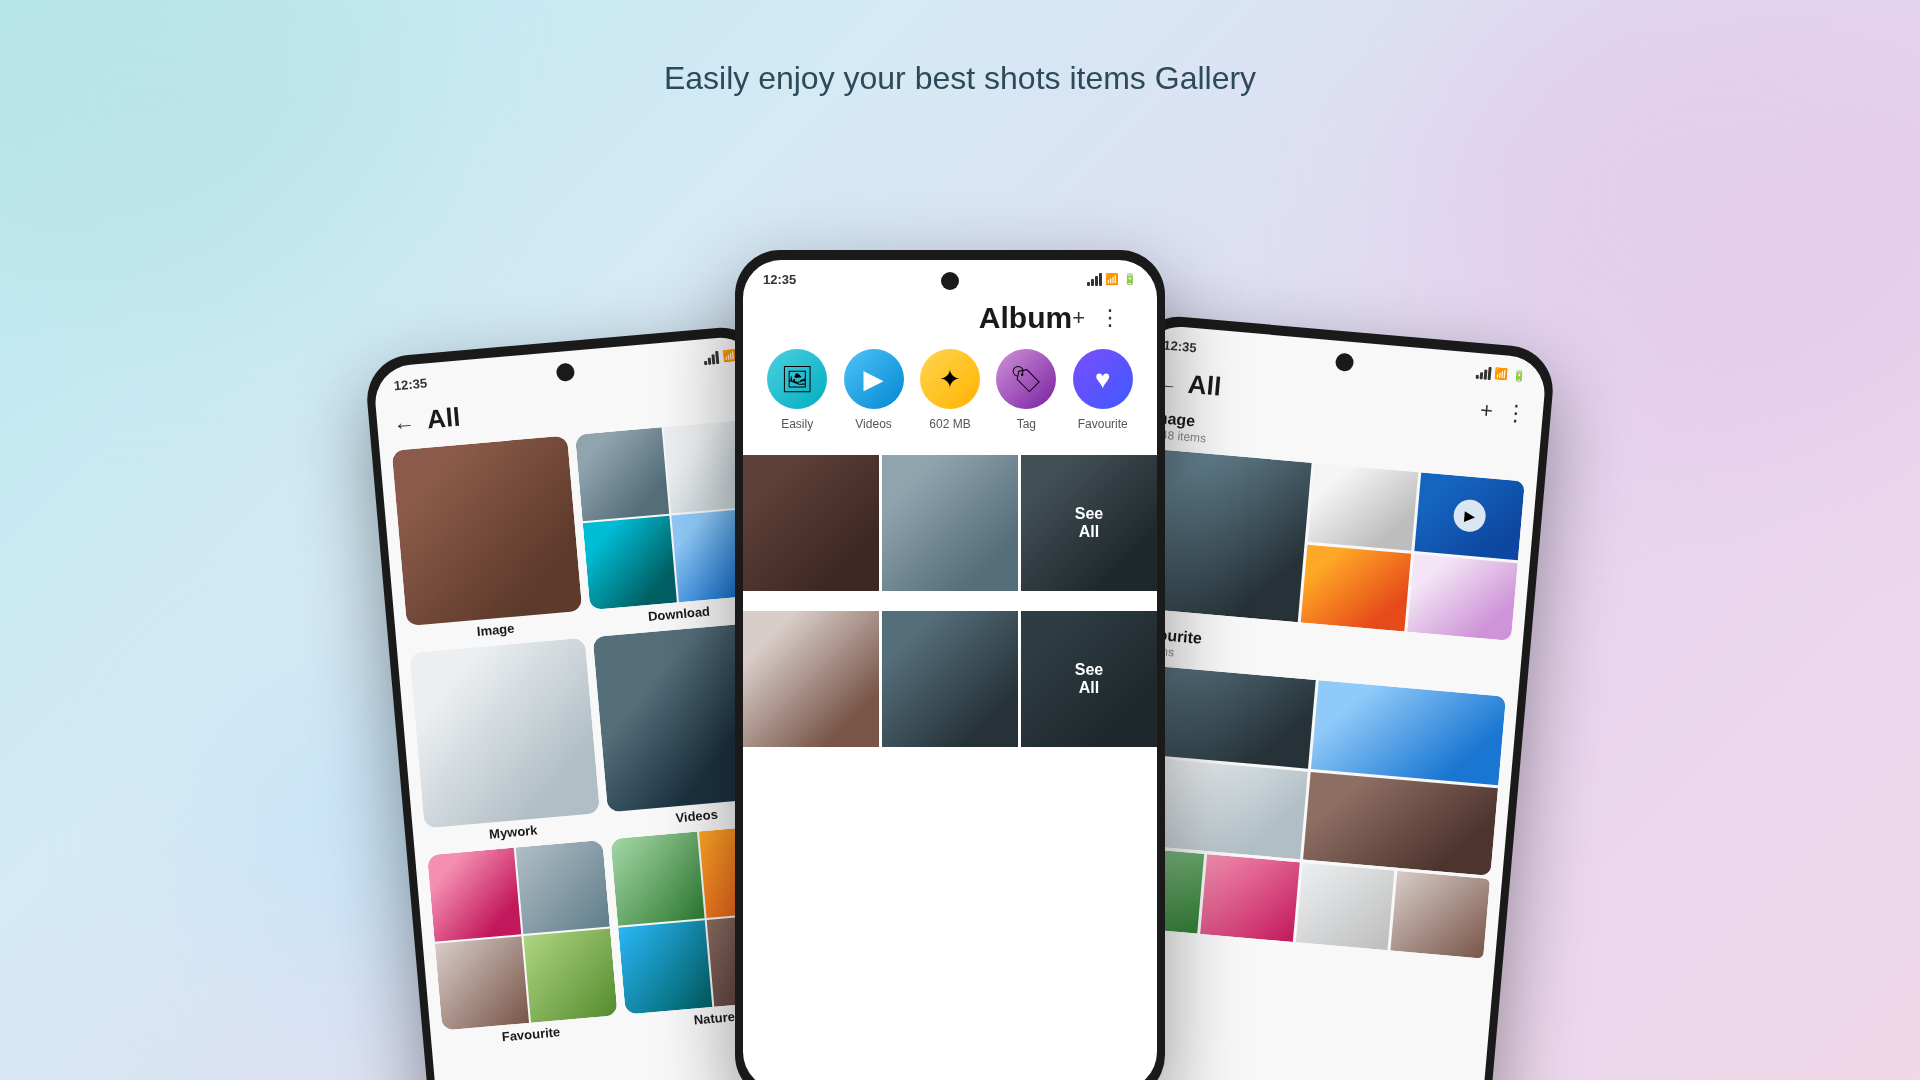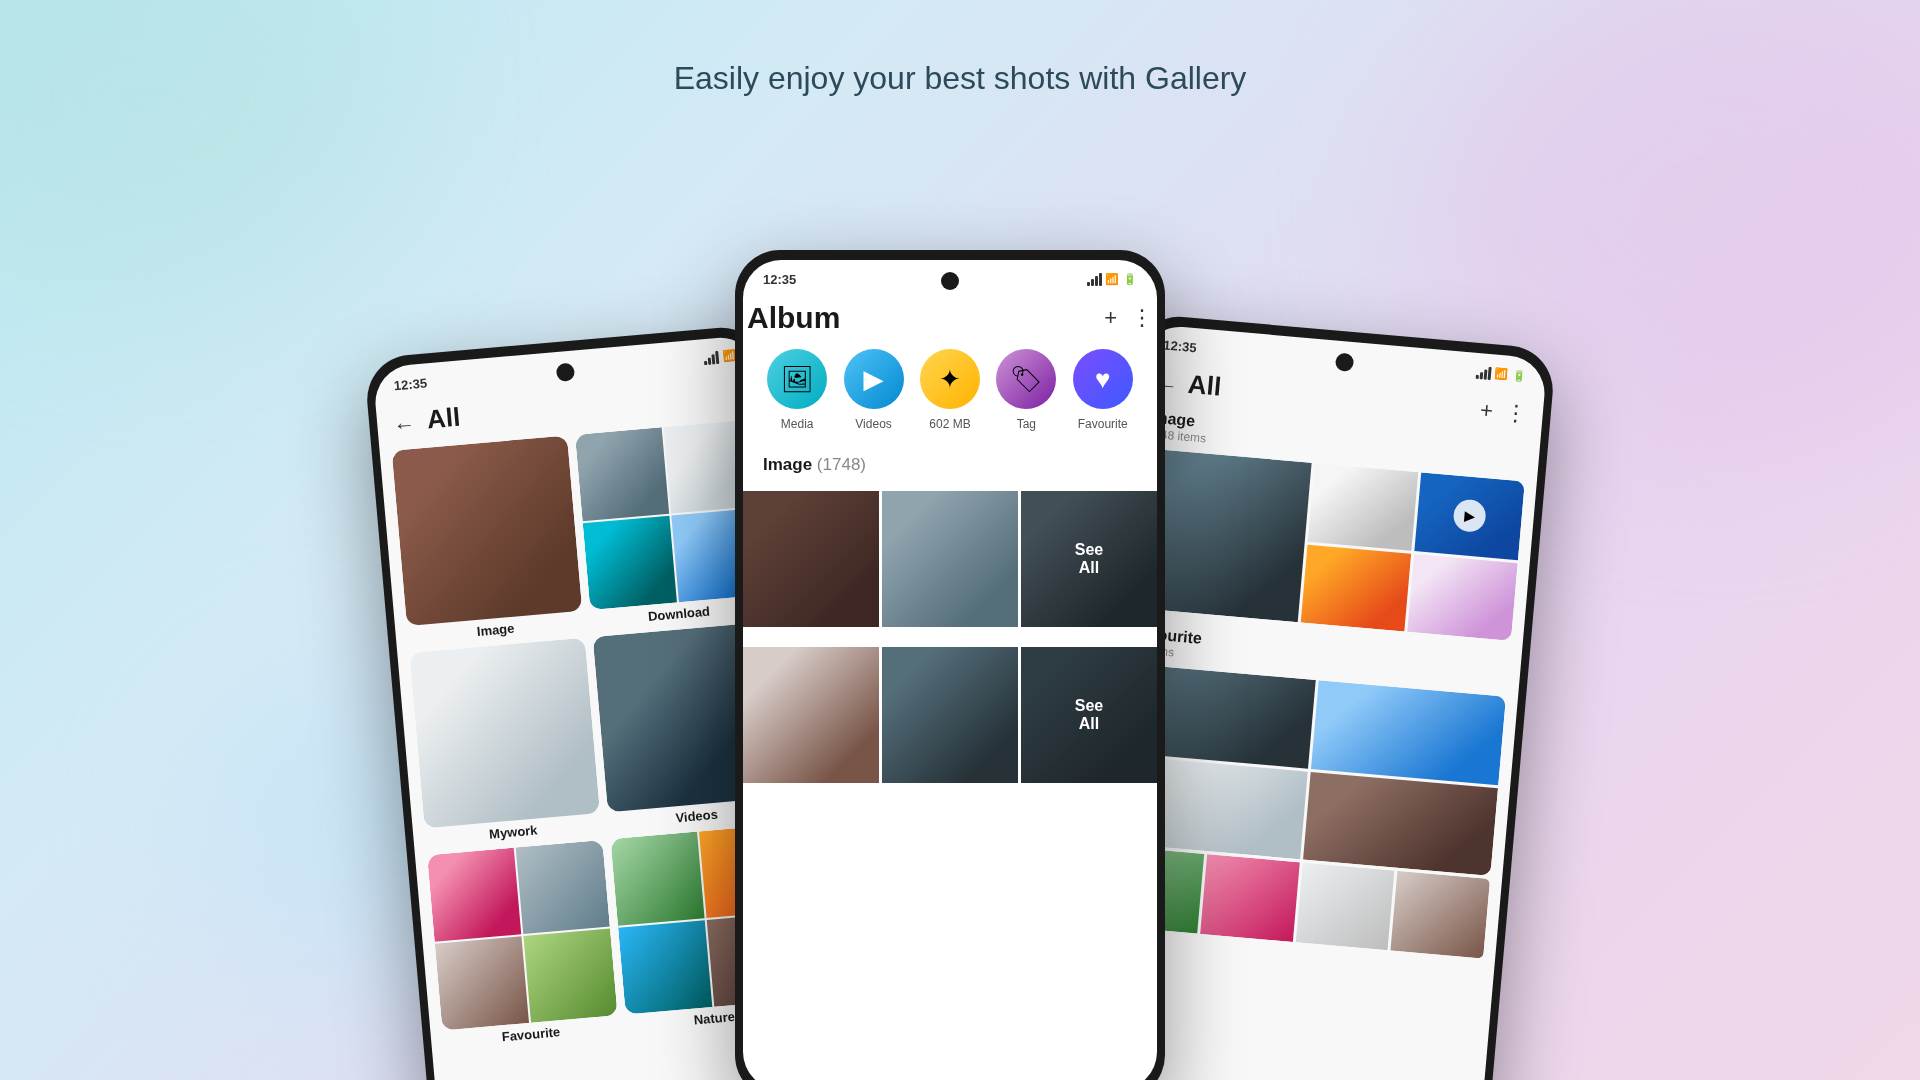--- a/index.html
+++ b/index.html
@@ -192,23 +192,23 @@
       overflow: hidden;
     }
 
     
     .center-screen {
       background: #fff;
     }
 
     .album-header {
       display: flex;
-      justify-content: space-between;
-      align-items: center;
-      padding: 8px 4px 14px;
+      justify-content: flex-end;
+      align-items: center;
+      padding: 8px 36px 14px;
     }
 
     .album-title {
       font-size: 30px;
       font-weight: 700;
       color: #1a1a1a;
     }
 
     .album-actions {
       display: flex;
@@ -390,21 +390,21 @@
     .blob3 { width: 400px; height: 300px; background: #b3e5fc; bottom: 100px; left: 200px; }
   </style>
 </head>
 <body>
 
 <div class="bg-blob blob1"></div>
 <div class="bg-blob blob2"></div>
 <div class="bg-blob blob3"></div>
 
 <div class="header" style="z-index:10; position:relative;">
-  <p>Easily enjoy your best shots with Gallery</p>
+  <p>Easily enjoy your best shots items Gallery</p>
 </div>
 
 <div class="phones-container">
 
   <div class="phone phone-left">
     <div class="phone-screen left-screen">
       <div class="phone-notch"></div>
 
       <div class="status-bar">
         <span>12:35</span>
@@ -503,21 +503,21 @@
           <span>⋮</span>
         </div>
       </div>
 
       <div class="category-icons">
 
         <div class="cat-item">
           <div class="cat-icon cat-media">
             <span>🖼</span>
           </div>
-          <span class="cat-label">Media</span>
+          <span class="cat-label">Easily</span>
         </div>
 
         <div class="cat-item">
           <div class="cat-icon cat-videos">
             <span style="color:white;">▶</span>
           </div>
           <span class="cat-label">Videos</span>
         </div>
 
         <div class="cat-item">
@@ -535,23 +535,20 @@
         </div>
 
         <div class="cat-item">
           <div class="cat-icon cat-fav">
             <span style="color:white;">♥</span>
           </div>
           <span class="cat-label">Favourite</span>
         </div>
       </div>
 
-      <div class="section-header">
-        <span class="section-title">Image <span class="section-count">(1748)</span></span>
-      </div>
       <div class="photo-row-3">
         <div class="photo-row-cell" style="background:linear-gradient(135deg,#5D4037 20%,#3E2723 80%)"></div>
         <div class="photo-row-cell" style="background:linear-gradient(135deg,#90A4AE 20%,#546E7A 80%)"></div>
         <div class="photo-row-cell" style="background:linear-gradient(135deg,#78909C 20%,#37474F 80%)">
           <div class="see-all-overlay">
             <div>See</div>
             <div>All</div>
           </div>
         </div>
       </div>

